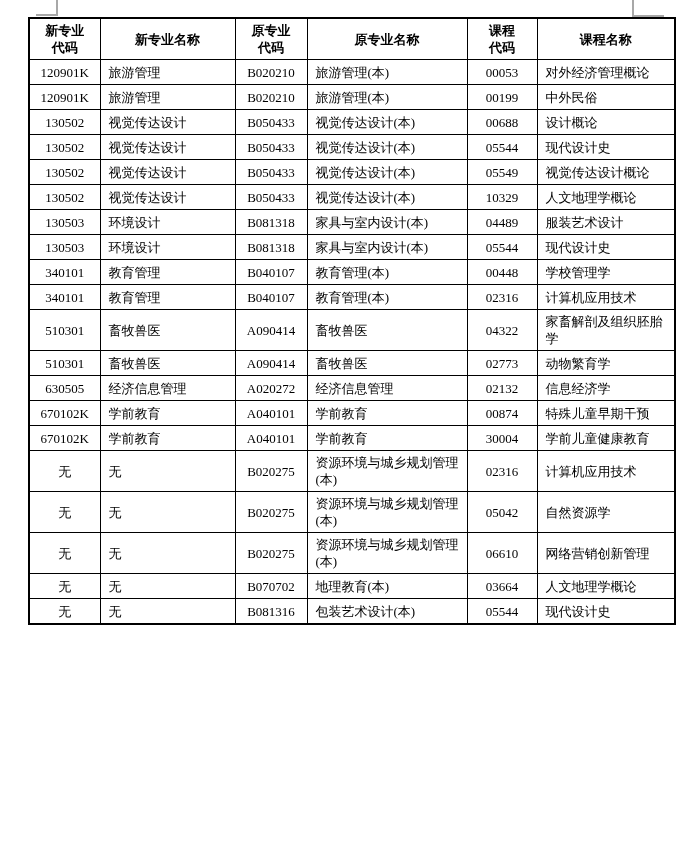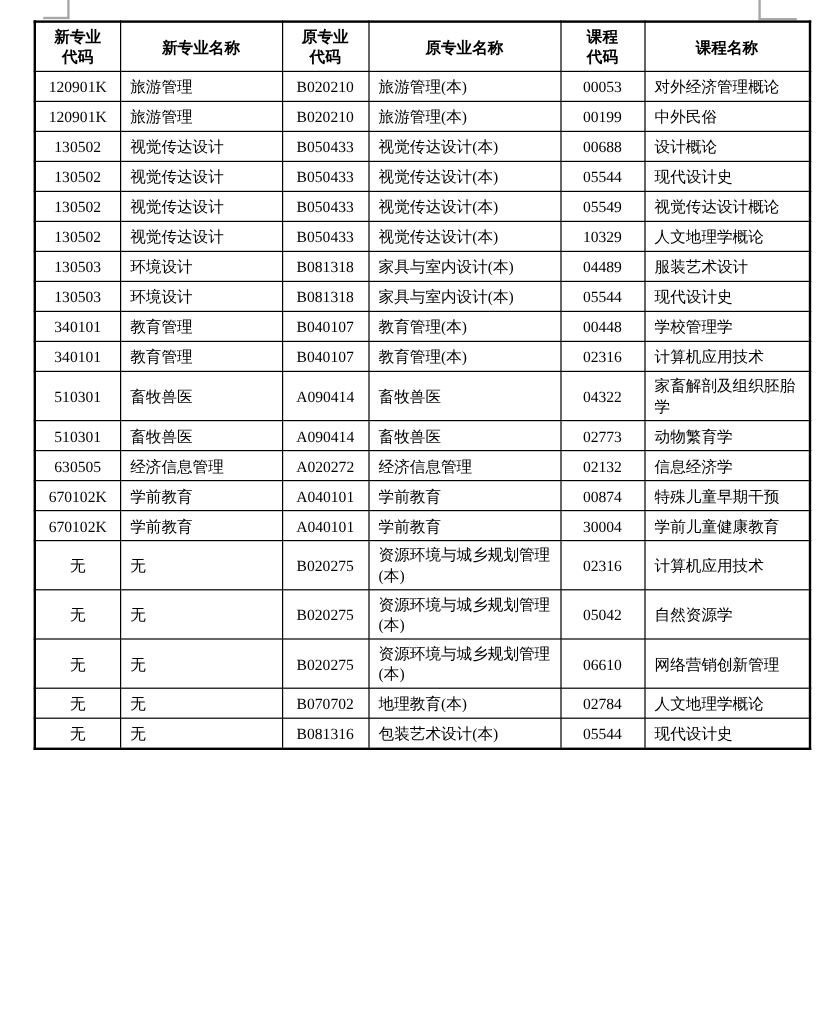--- a/index.html
+++ b/index.html
@@ -235,21 +235,21 @@
           <td class="c2">B020275</td>
           <td class="c3">资源环境与城乡规划管理(本)</td>
           <td class="c4">06610</td>
           <td class="c5">网络营销创新管理</td>
         </tr>
         <tr>
           <td class="c0">无</td>
           <td class="c1">无</td>
           <td class="c2">B070702</td>
           <td class="c3">地理教育(本)</td>
-          <td class="c4">02784</td>
+          <td class="c4">03664</td>
           <td class="c5">人文地理学概论</td>
         </tr>
         <tr>
           <td class="c0">无</td>
           <td class="c1">无</td>
           <td class="c2">B081316</td>
           <td class="c3">包装艺术设计(本)</td>
           <td class="c4">05544</td>
           <td class="c5">现代设计史</td>
         </tr>

